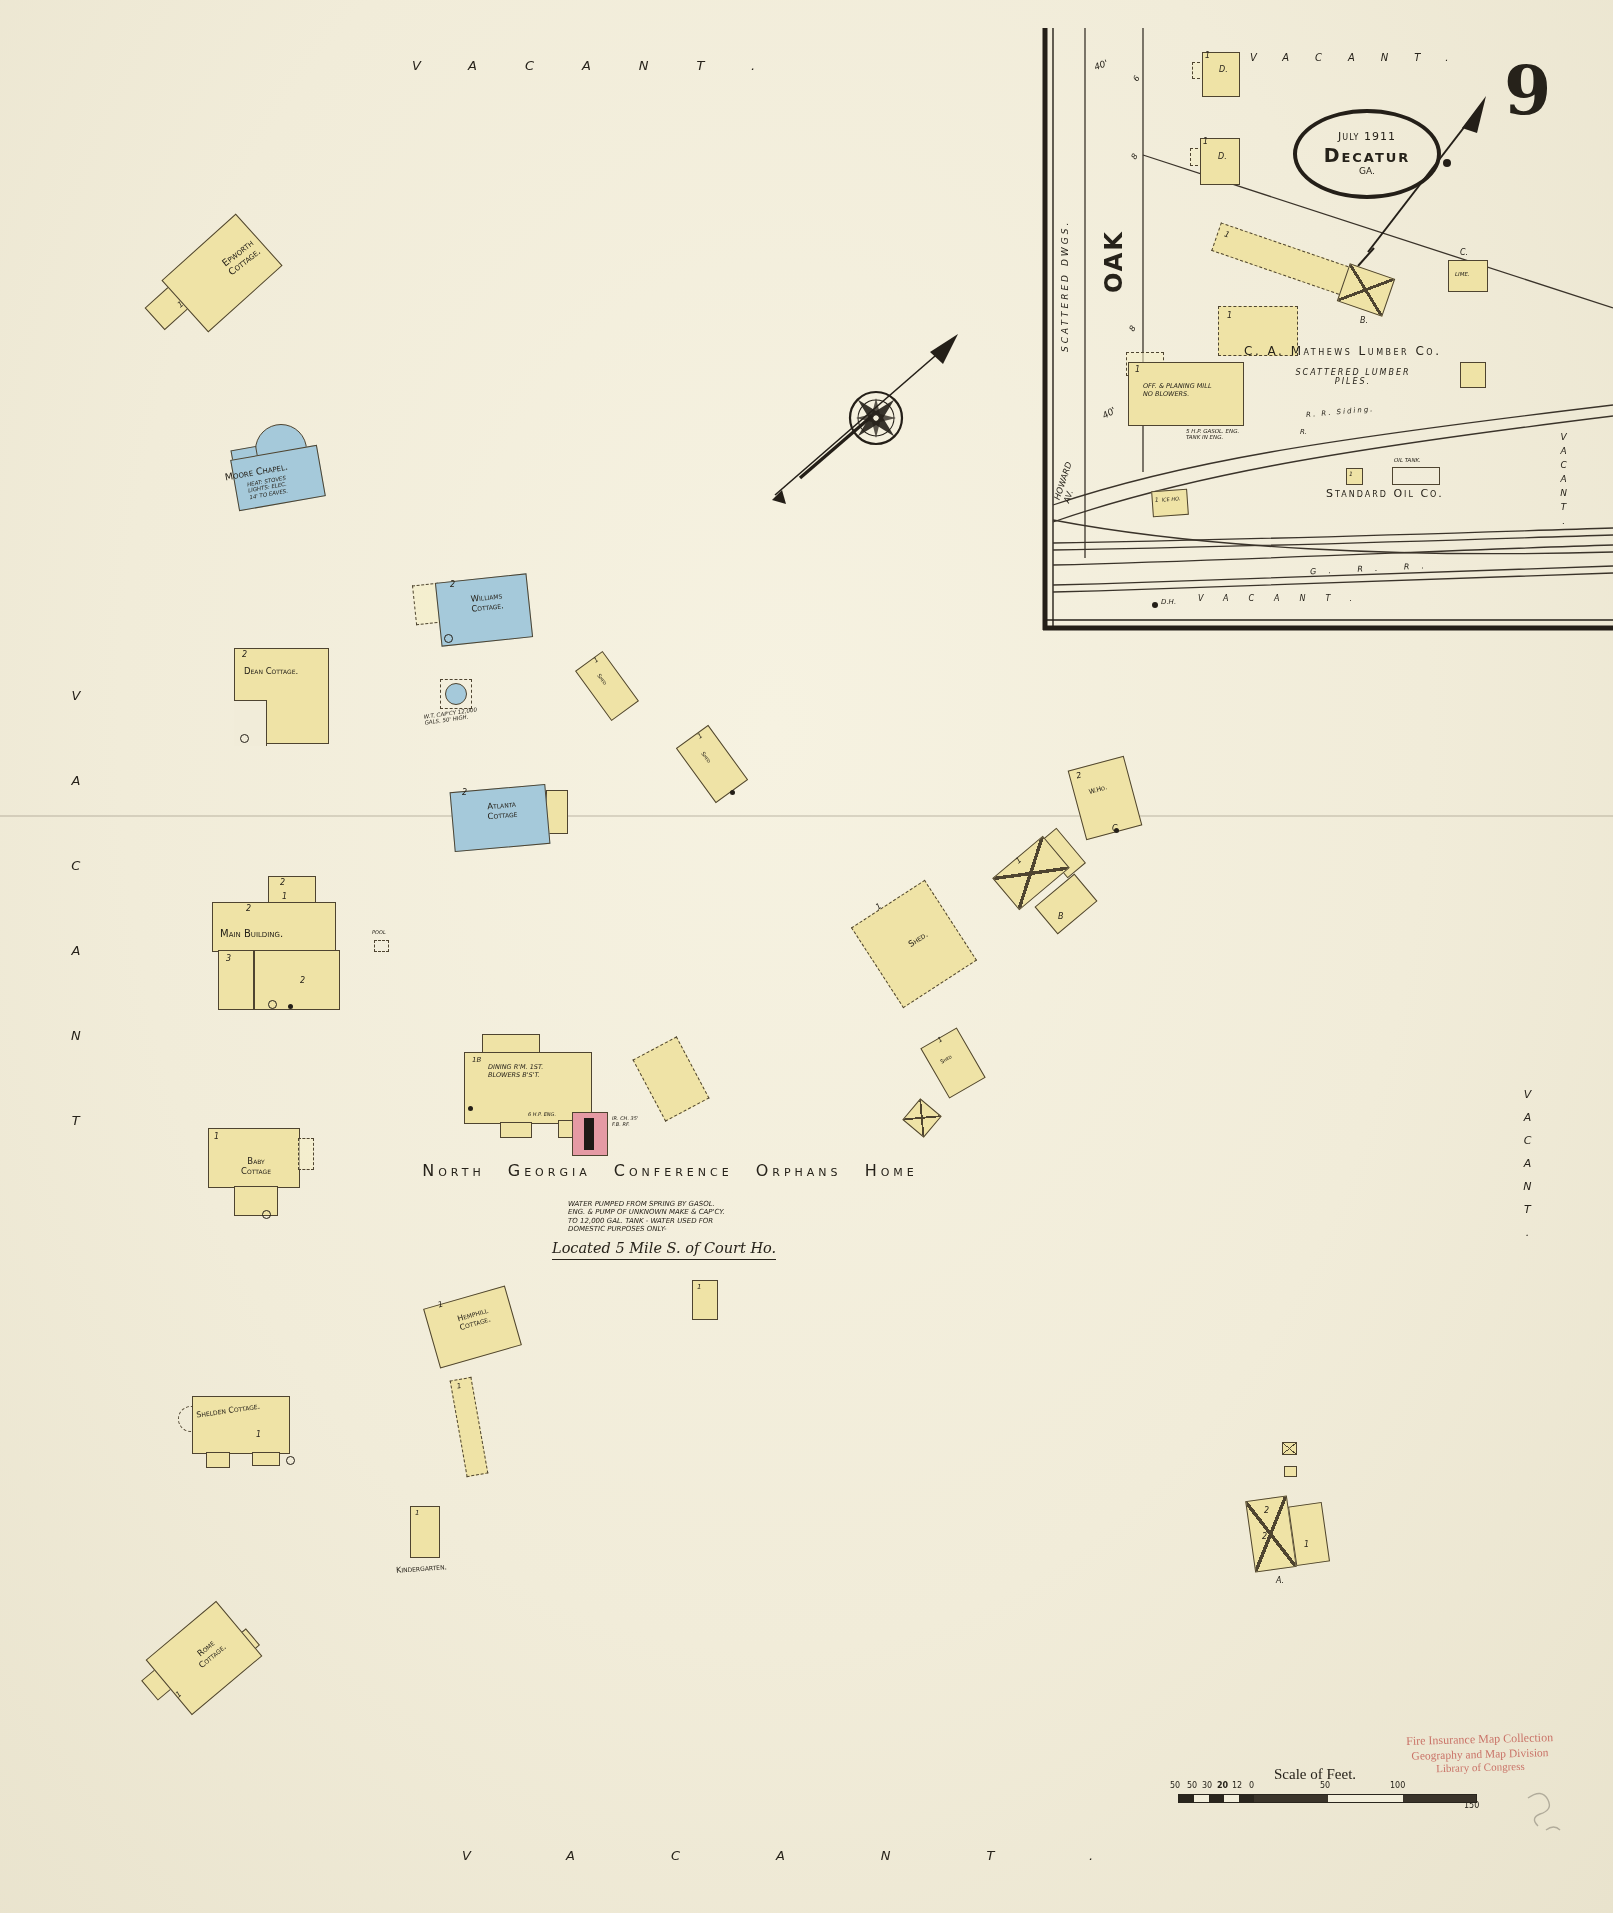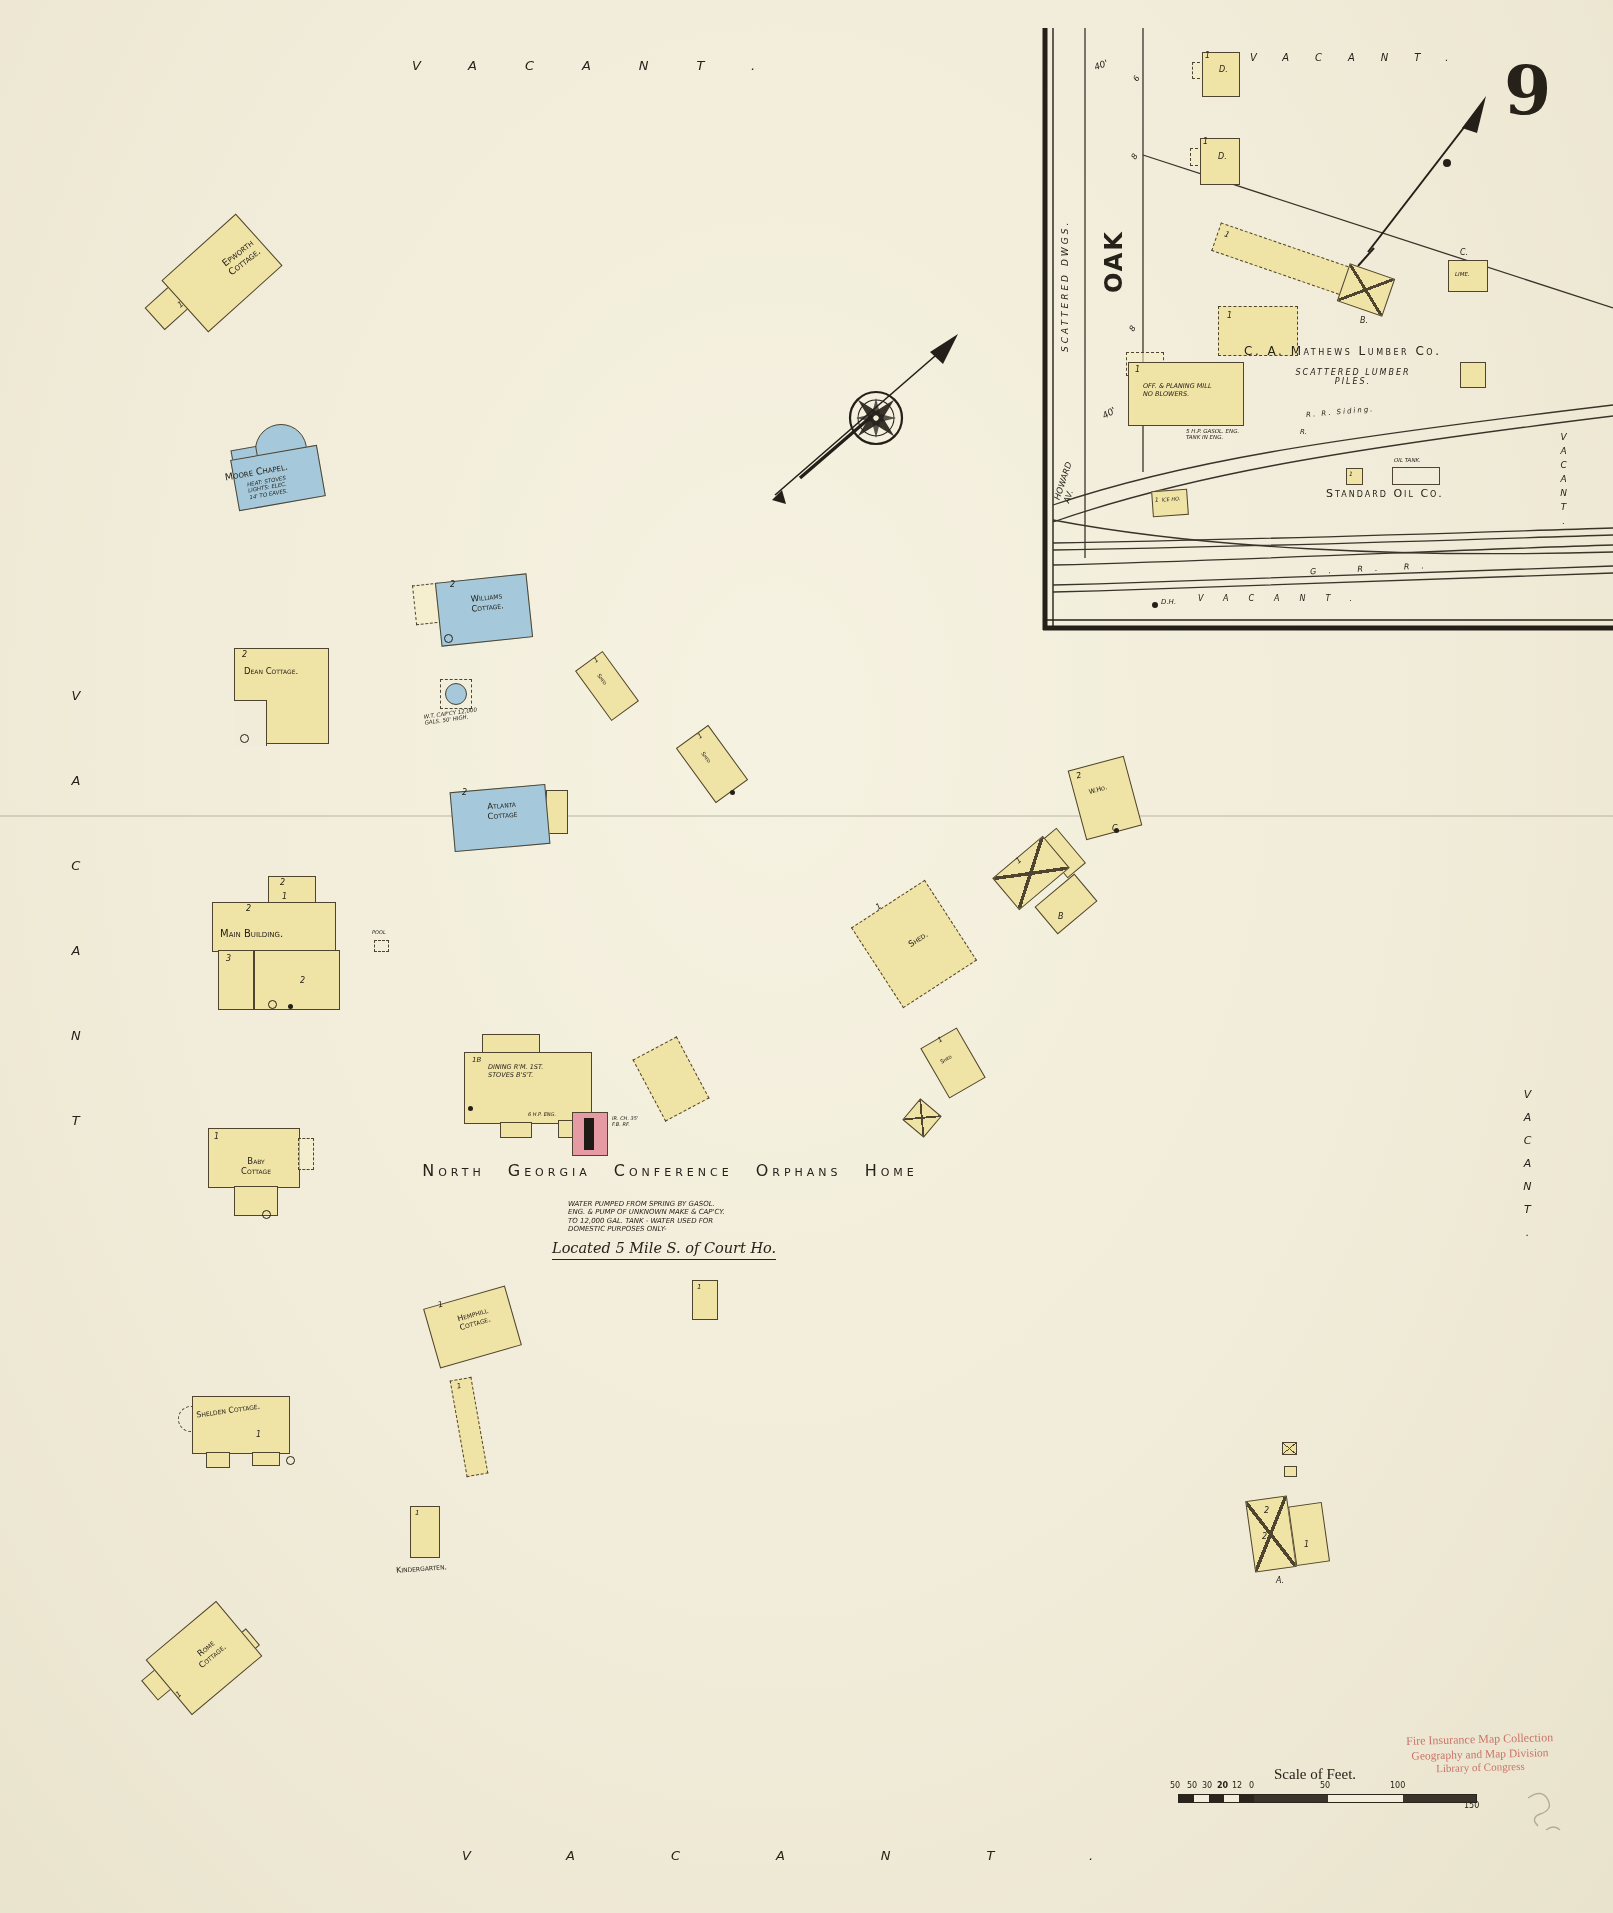--- a/index.html
+++ b/index.html
@@ -164,20 +164,25 @@
     <span class="mk" style="left:2px;top:1px;font-size:6px;">1</span>
   </div>
   <div class="lbl it" style="left:1394px;top:457px;font-size:5.5px;">OIL TANK.</div>
   <div class="b none" style="left:1392px;top:467px;width:48px;height:18px;"></div>
   <div class="lbl sc" style="left:1326px;top:488px;font-size:11px;letter-spacing:2px;white-space:nowrap;">Standard Oil Co.</div>
 
   <div class="dot" style="left:1152px;top:602px;width:6px;height:6px;"></div>
   <div class="mk" style="left:1161px;top:598px;font-size:7px;">D.H.</div>
   <div class="lbl it" style="left:1198px;top:594px;font-size:8px;letter-spacing:20px;">VACANT.</div>
 
+  <div class="oval">
+    <div class="lbl sc ctr" style="position:static;font-size:11px;letter-spacing:1px;">July 1911</div>
+    <div class="lbl sc ctr" style="position:static;font-size:19px;font-weight:bold;letter-spacing:2px;">Decatur</div>
+    <div class="lbl ctr" style="position:static;font-size:9px;">GA.</div>
+  </div>
   <div class="lbl" style="left:1504px;top:50px;font-size:68px;font-weight:bold;font-family:'DejaVu Serif',serif;">9</div>
 
   <div class="b" style="left:150px;top:292px;width:36px;height:30px;transform:rotate(-42deg);"></div>
   <div class="b dash" style="left:246px;top:252px;width:30px;height:26px;transform:rotate(-42deg);"></div>
   <div class="b" style="left:172px;top:238px;width:100px;height:70px;transform:rotate(-42deg);"></div>
   <div class="lbl sc ctr" style="left:186px;top:246px;width:110px;font-size:9.5px;transform:rotate(-38deg);">Epworth
 Cottage.</div>
   <div class="mk" style="left:178px;top:300px;transform:rotate(-38deg);">1</div>
 
   <div class="b blue" style="left:255px;top:424px;width:52px;height:52px;border-radius:50%;"></div>
@@ -259,21 +264,21 @@
 
   <div class="lbl it" style="left:372px;top:930px;font-size:5px;">POOL</div>
   <div class="b none dash" style="left:374px;top:940px;width:15px;height:12px;"></div>
 
   <div class="b" style="left:482px;top:1034px;width:58px;height:20px;"></div>
   <div class="b" style="left:464px;top:1052px;width:128px;height:72px;"></div>
   <div class="b" style="left:500px;top:1122px;width:32px;height:16px;"></div>
   <div class="b" style="left:558px;top:1120px;width:30px;height:18px;"></div>
   <div class="mk" style="left:472px;top:1056px;font-size:7px;">1B</div>
   <div class="lbl it" style="left:488px;top:1064px;width:110px;font-size:6.5px;">DINING R'M. 1ST.
-STOVES B'S'T.</div>
+BLOWERS B'S'T.</div>
   <div class="dot" style="left:468px;top:1106px;"></div>
   <div class="b dash" style="left:646px;top:1044px;width:50px;height:70px;transform:rotate(-28deg);"></div>
 
   <div class="b pink" style="left:572px;top:1112px;width:36px;height:44px;"></div>
   <div style="position:absolute;left:584px;top:1118px;width:10px;height:32px;background:#1e1a16;"></div>
   <div class="lbl it" style="left:528px;top:1112px;font-size:5px;">6 H.P. ENG.</div>
   <div class="lbl it" style="left:612px;top:1116px;font-size:5px;">IR. CH. 35'
 F.B. RF.</div>
 
   <div class="b" style="left:208px;top:1128px;width:92px;height:60px;"></div>

